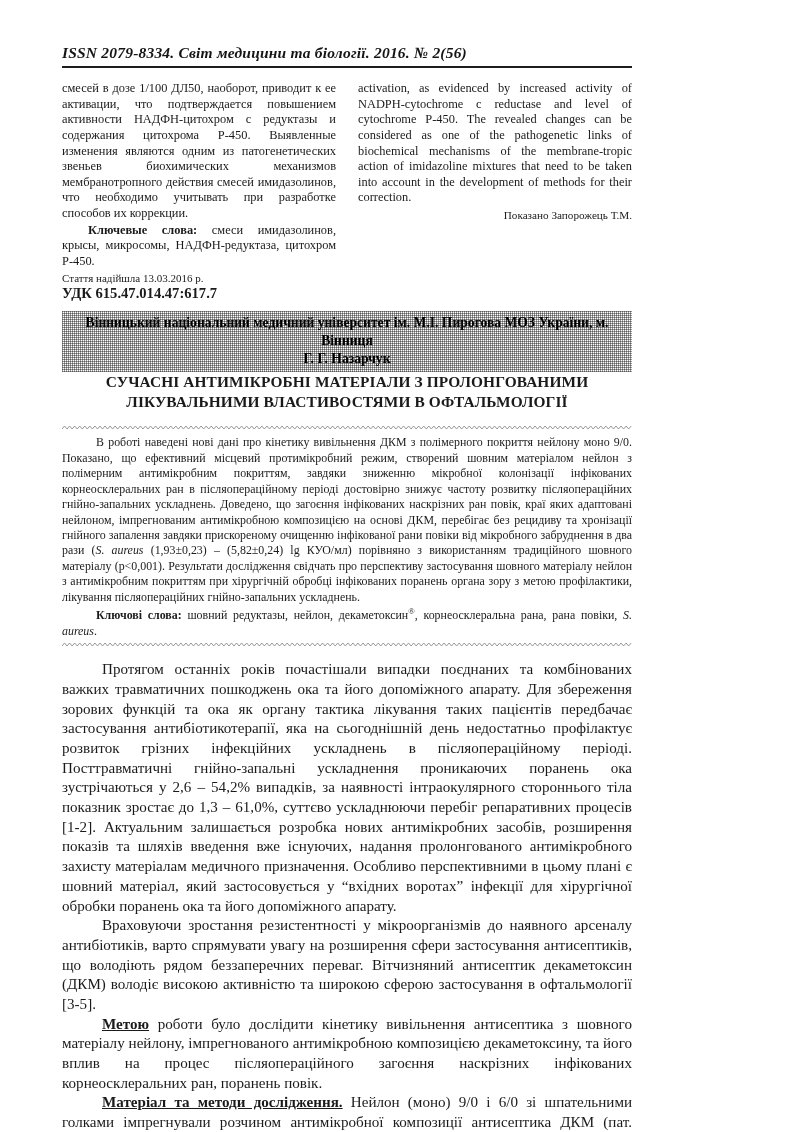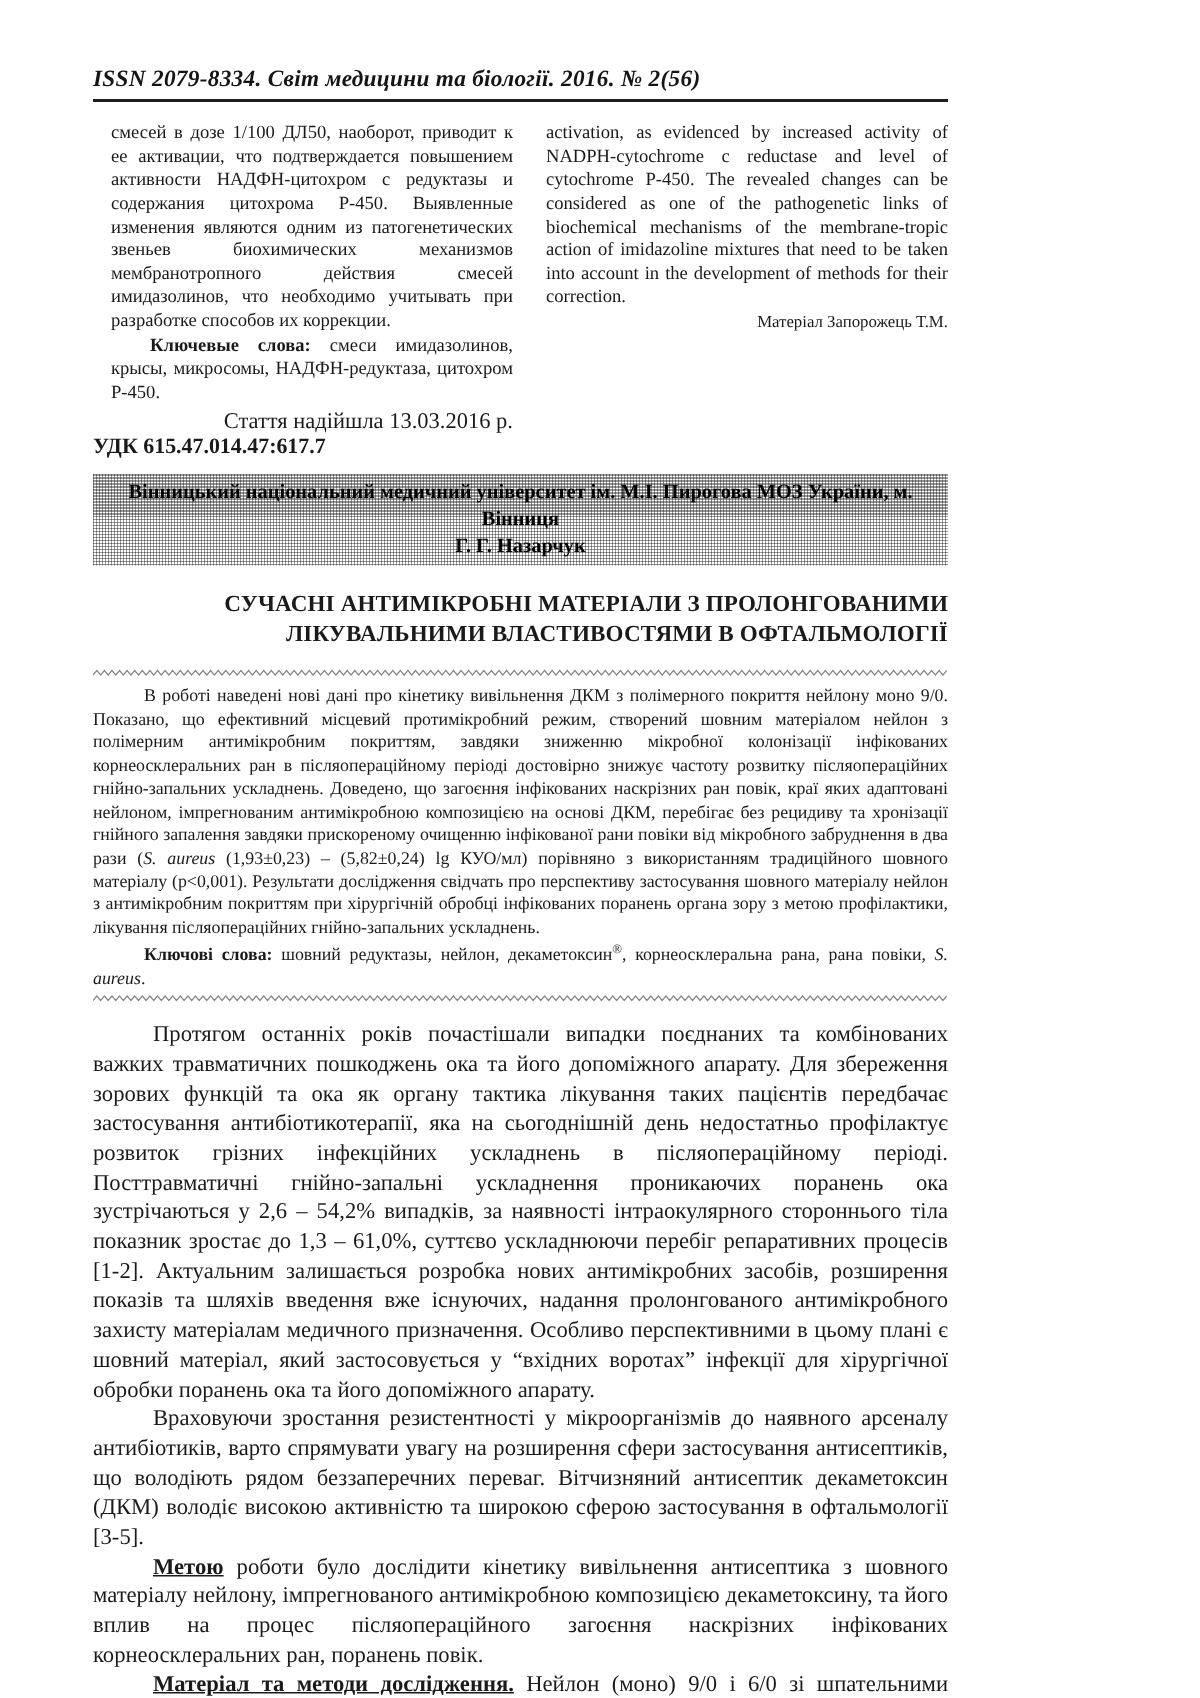--- a/index.html
+++ b/index.html
@@ -35,21 +35,20 @@
   }
   .runhead-rule {
     border-bottom: 2.2px solid #1d1d1d;
     margin-bottom: 13px;
   }
 
   
   .twocol {
     display: flex;
     gap: 22px;
-    margin-left: 12px;
   }
   .col {
     flex: 1 1 0;
     font-size: 12.4px;
     line-height: 1.26;
     text-align: justify;
     hyphens: none;
   }
   .col p {
     margin: 0;
@@ -58,23 +57,23 @@
     text-indent: 26px;
     margin-top: 1px !important;
   }
   .kw b { font-weight: bold; }
   .sig {
     font-size: 11.2px;
     margin-top: 2px;
     text-align: right;
   }
   .sig-center {
-    font-size: 15px;
+    font-size: 11px;
     margin-top: 2px;
-    text-align: right;
+    text-align: left;
   }
 
   
   .udk {
     font-size: 14.6px;
     font-weight: bold;
     margin-top: 0;
     margin-bottom: 9px;
   }
 
@@ -88,25 +87,24 @@
     font-weight: bold;
     font-size: 13.6px;
     line-height: 1.32;
     padding: 3px 6px 4px 6px;
     color: #000;
   }
   .authorband .line { display: block; }
 
   
   .arttitle {
-    text-align: right;
+    text-align: center;
     font-weight: bold;
     font-size: 15.4px;
     line-height: 1.3;
-    margin-top: 16px;
     margin-bottom: 12px;
     letter-spacing: 0.1px;
   }
 
   
   .zigzag {
     height: 7px;
     width: 100%;
     overflow: hidden;
     line-height: 0;
@@ -159,21 +157,21 @@
   <div class="runhead-rule"></div>
 
   <div class="twocol">
     <div class="col">
       <p>смесей в дозе 1/100 ДЛ50, наоборот, приводит к ее активации, что подтверждается повышением активности НАДФН-цитохром с редуктазы и содержания цитохрома Р-450. Выявленные изменения являются одним из патогенетических звеньев биохимических механизмов мембранотропного действия смесей имидазолинов, что необходимо учитывать при разработке способов их коррекции.</p>
       <p class="kw"><b>Ключевые слова:</b> <span>смеси имидазолинов, крысы, микросомы, НАДФН-редуктаза, цитохром Р-450.</span></p>
       <div class="sig-center">Стаття надійшла 13.03.2016 р.</div>
     </div>
     <div class="col">
       <p>activation, as evidenced by increased activity of NADPH-cytochrome c reductase and level of cytochrome P-450. The revealed changes can be considered as one of the pathogenetic links of biochemical mechanisms of the membrane-tropic action of imidazoline mixtures that need to be taken into account in the development of methods for their correction.</p>
-      <div class="sig">Матеріал Запорожець Т.М.</div>
+      <div class="sig">Показано Запорожець Т.М.</div>
     </div>
   </div>
 
   <div class="udk">УДК 615.47.014.47:617.7</div>
 
   <div class="authorband">
     <span class="line">Вінницький національний медичний університет ім. М.І. Пирогова МОЗ України, м. Вінниця</span>
     <span class="line">Г. Г. Назарчук</span>
   </div>
 

